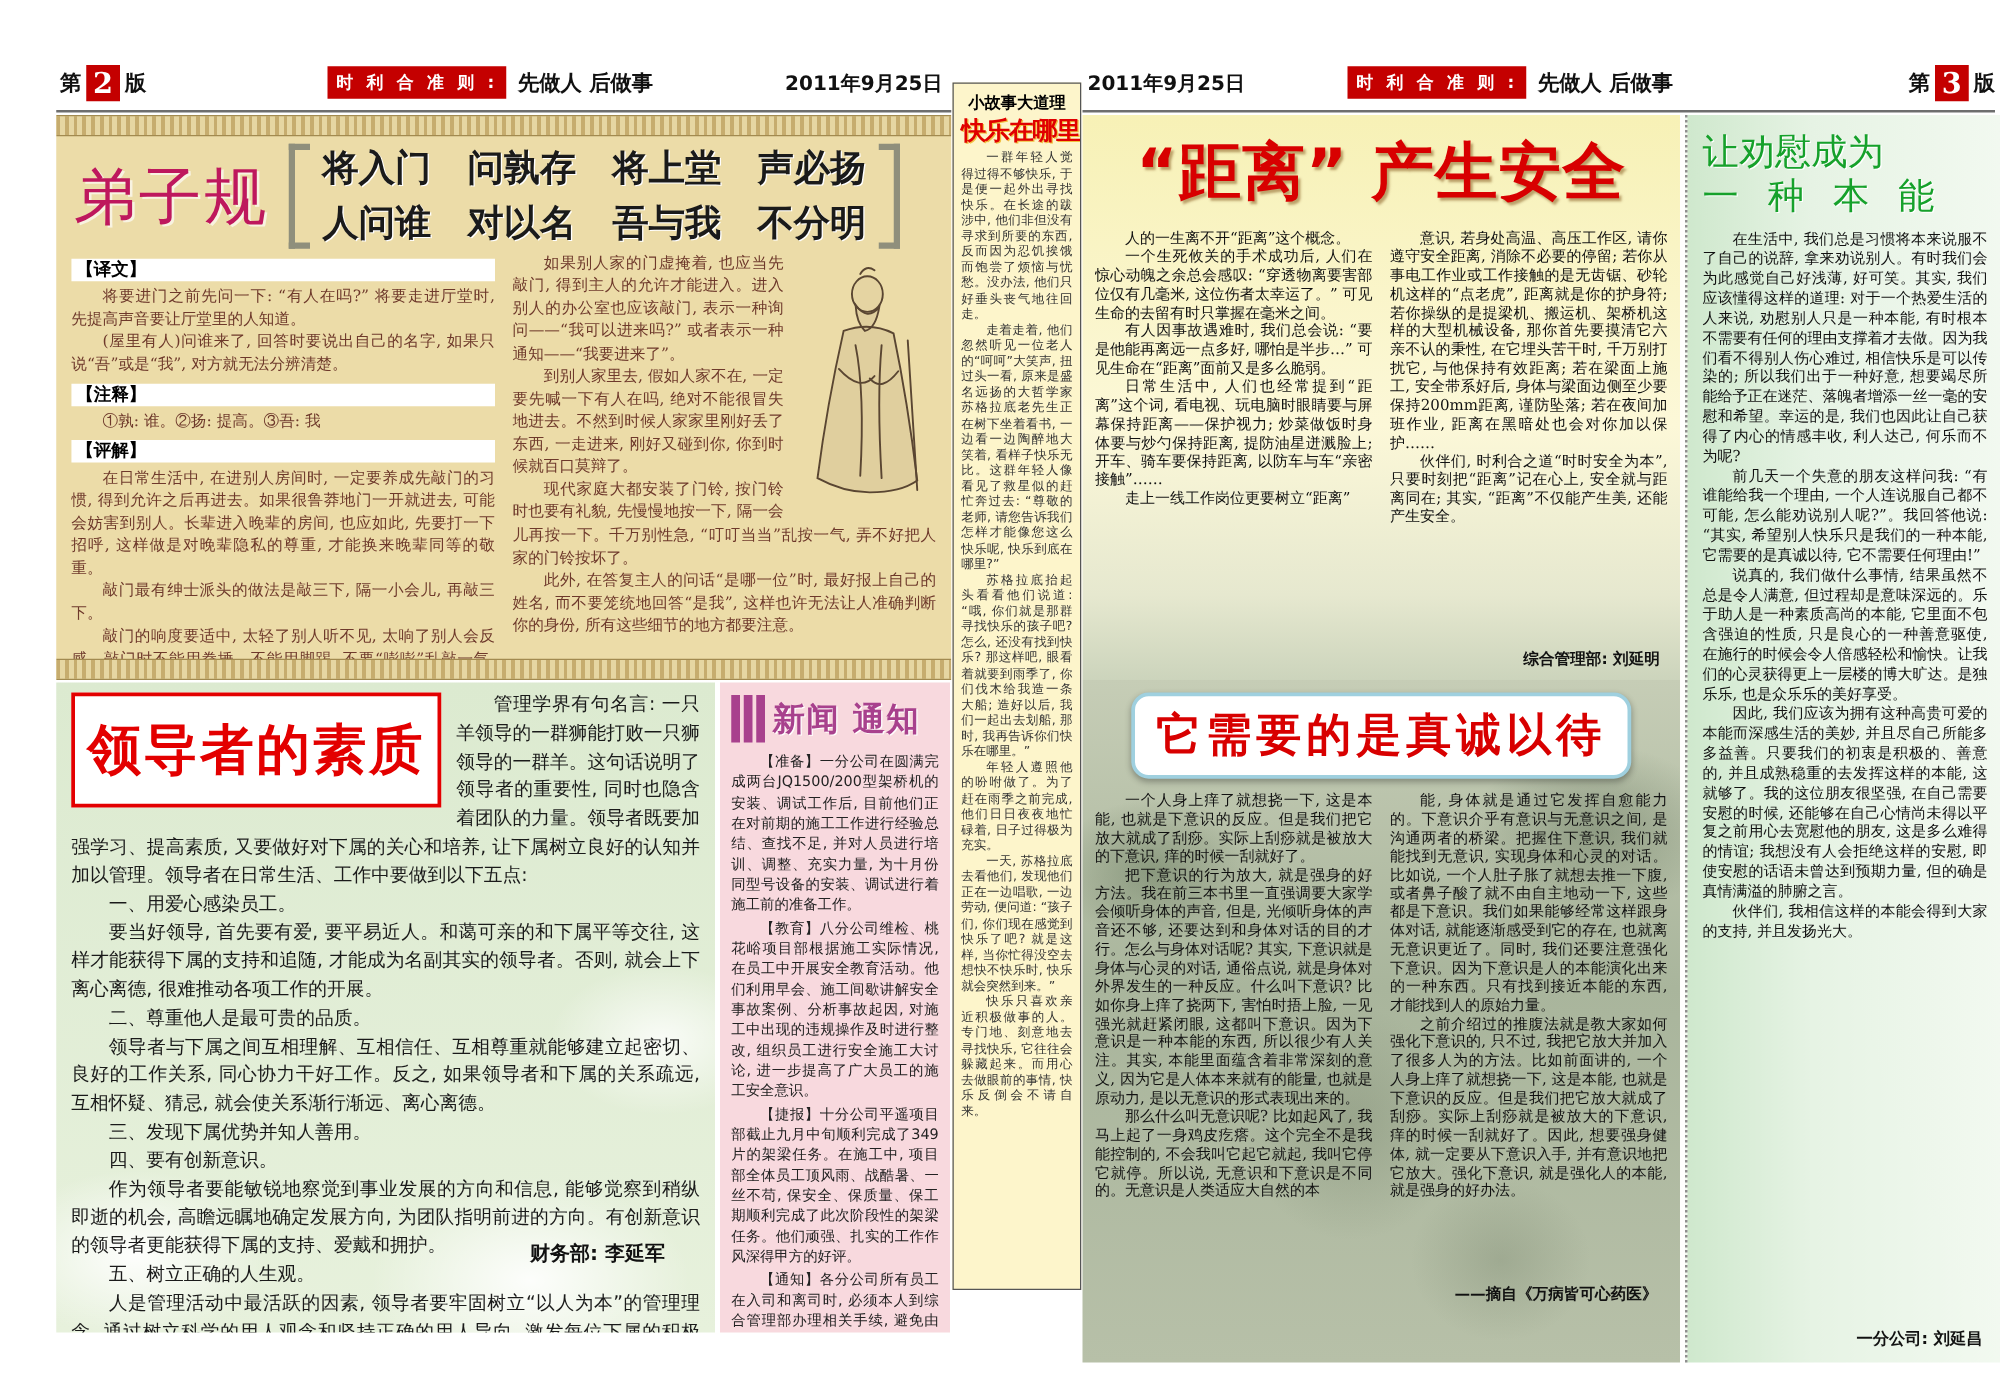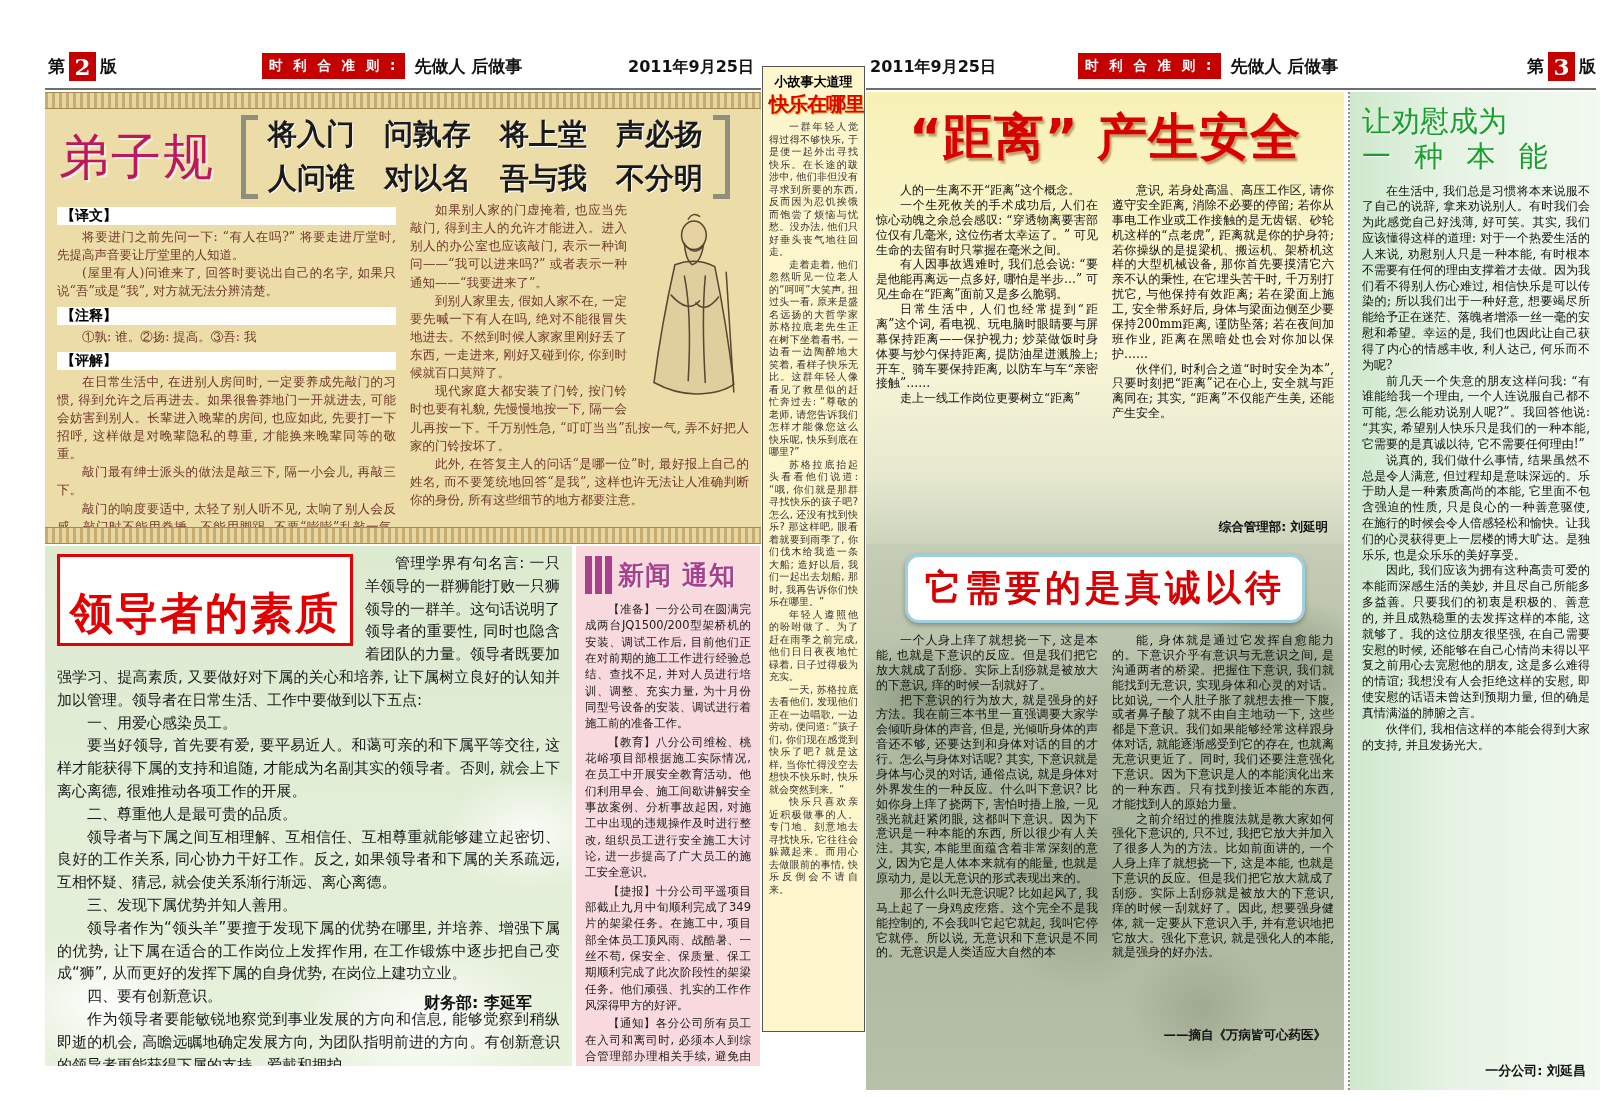--- a/index.html
+++ b/index.html
@@ -21,21 +21,21 @@
   .rule{position:absolute;height:2px;background:#6e6e6e;}
 
   
   #dizigui{position:absolute;left:45px;top:92px;width:716px;height:452px;background:#ecdca8;overflow:hidden;}
   .deco-strip{height:15px;background:repeating-linear-gradient(90deg,#c6ac6e 0 3px,#e6d6a2 3px 7px);
               border-top:1px solid #a28a50;border-bottom:1px solid #a28a50;}
   .deco-strip.bottom{position:absolute;bottom:0;left:0;right:0;}
   .dz-head{display:flex;align-items:center;padding:6px 14px 0;}
   .dz-title{font-size:50px;font-weight:400;color:#be185d;letter-spacing:2px;
             text-shadow:2px 2px 0 rgba(255,255,255,.65);white-space:nowrap;}
-  .verse-wrap{display:flex;align-items:stretch;margin-left:26px;gap:10px;}
+  .verse-wrap{display:flex;align-items:stretch;margin-left:16px;gap:10px;}
   .bracket{width:12px;border:5px solid #8f8f7c;}
   .bracket.l{border-right:none;}
   .bracket.r{border-left:none;}
   .verse{display:flex;flex-direction:column;justify-content:center;gap:4px;font-size:29px;font-weight:600;
          color:#1a1a1a;font-family:"DejaVu Serif",serif;text-shadow:1px 1px 0 #fff;white-space:nowrap;}
   .dz-cols{display:flex;gap:14px;padding:2px 12px 0;height:332px;overflow:hidden;}
   .dz-col{flex:1;overflow:hidden;}
   .dz-label{background:#fff;font-weight:bold;font-size:14px;color:#000;padding:0 4px;margin:6px 0 3px;}
   .dz-col p{font-size:12.5px;line-height:1.45;color:#6e392b;text-indent:2em;text-align:justify;
             font-family:"DejaVu Serif",serif;}
@@ -43,21 +43,21 @@
 
   
   #leadership{position:absolute;left:45px;top:546px;width:527px;height:520px;padding:6px 12px;
       box-sizing:border-box;overflow:hidden;
       background:
         radial-gradient(140px 90px at 12% 88%,rgba(255,255,255,.95),rgba(255,255,255,0) 75%),
         radial-gradient(170px 110px at 72% 92%,rgba(255,255,255,.9),rgba(255,255,255,0) 75%),
         radial-gradient(120px 80px at 92% 55%,rgba(255,255,255,.8),rgba(255,255,255,0) 75%),
         linear-gradient(180deg,#dcead0,#e7f1dc);}
   .lead-title{float:left;width:290px;height:86px;background:#fff;border:3px solid #e30000;
-              display:flex;align-items:flex-end;justify-content:center;margin:2px 12px 4px 0;}
+              display:flex;align-items:center;justify-content:center;margin:2px 12px 4px 0;}
   .lead-title span{font-size:43px;font-weight:900;color:#e30000;letter-spacing:2px;white-space:nowrap;}
   .lead-body p{font-size:15px;line-height:1.52;text-align:justify;text-indent:2em;color:#1a1a1a;}
   .lead-body p.heading{font-weight:normal;}
   .lead-byline{position:absolute;right:40px;bottom:52px;font-weight:bold;font-size:16px;color:#111;}
 
   
   #news{position:absolute;left:576px;top:546px;width:184px;height:520px;background:#f8d9de;
         padding:10px 9px;box-sizing:border-box;overflow:hidden;}
   .news-head{display:flex;align-items:center;gap:6px;margin-bottom:7px;}
   .news-bars{display:flex;gap:3px;}
@@ -191,21 +191,20 @@
     <div class="lead-title">
       <span>领导者的素质</span>
     </div>
     <div class="lead-body">
         <p>管理学界有句名言: 一只羊领导的一群狮能打败一只狮领导的一群羊。这句话说明了领导者的重要性, 同时也隐含着团队的力量。领导者既要加强学习、提高素质, 又要做好对下属的关心和培养, 让下属树立良好的认知并加以管理。领导者在日常生活、工作中要做到以下五点:</p>
         <p class="heading">一、用爱心感染员工。</p>
         <p>要当好领导, 首先要有爱, 要平易近人。和蔼可亲的和下属平等交往, 这样才能获得下属的支持和追随, 才能成为名副其实的领导者。否则, 就会上下离心离德, 很难推动各项工作的开展。</p>
         <p class="heading">二、尊重他人是最可贵的品质。</p>
         <p>领导者与下属之间互相理解、互相信任、互相尊重就能够建立起密切、良好的工作关系, 同心协力干好工作。反之, 如果领导者和下属的关系疏远, 互相怀疑、猜忌, 就会使关系渐行渐远、离心离德。</p>
         <p class="heading">三、发现下属优势并知人善用。</p>
-        <p>领导者作为“领头羊”要擅于发现下属的优势在哪里, 并培养、增强下属的优势, 让下属在适合的工作岗位上发挥作用, 在工作锻炼中逐步把自己变成“狮”, 从而更好的发挥下属的自身优势, 在岗位上建功立业。</p>
         <p class="heading">四、要有创新意识。</p>
         <p>作为领导者要能敏锐地察觉到事业发展的方向和信息, 能够觉察到稍纵即逝的机会, 高瞻远瞩地确定发展方向, 为团队指明前进的方向。有创新意识的领导者更能获得下属的支持、爱戴和拥护。</p>
         <p class="heading">五、树立正确的人生观。</p>
         <p>人是管理活动中最活跃的因素, 领导者要牢固树立“以人为本”的管理理念, 通过树立科学的用人观念和坚持正确的用人导向, 激发每位下属的积极性、主动性、能动性, 用一流人才成就一流事业。</p>
       </div>
     <div class="lead-byline">财务部: 李延军</div>
   </section>
 
   <aside id="news">
     <div class="news-head">

